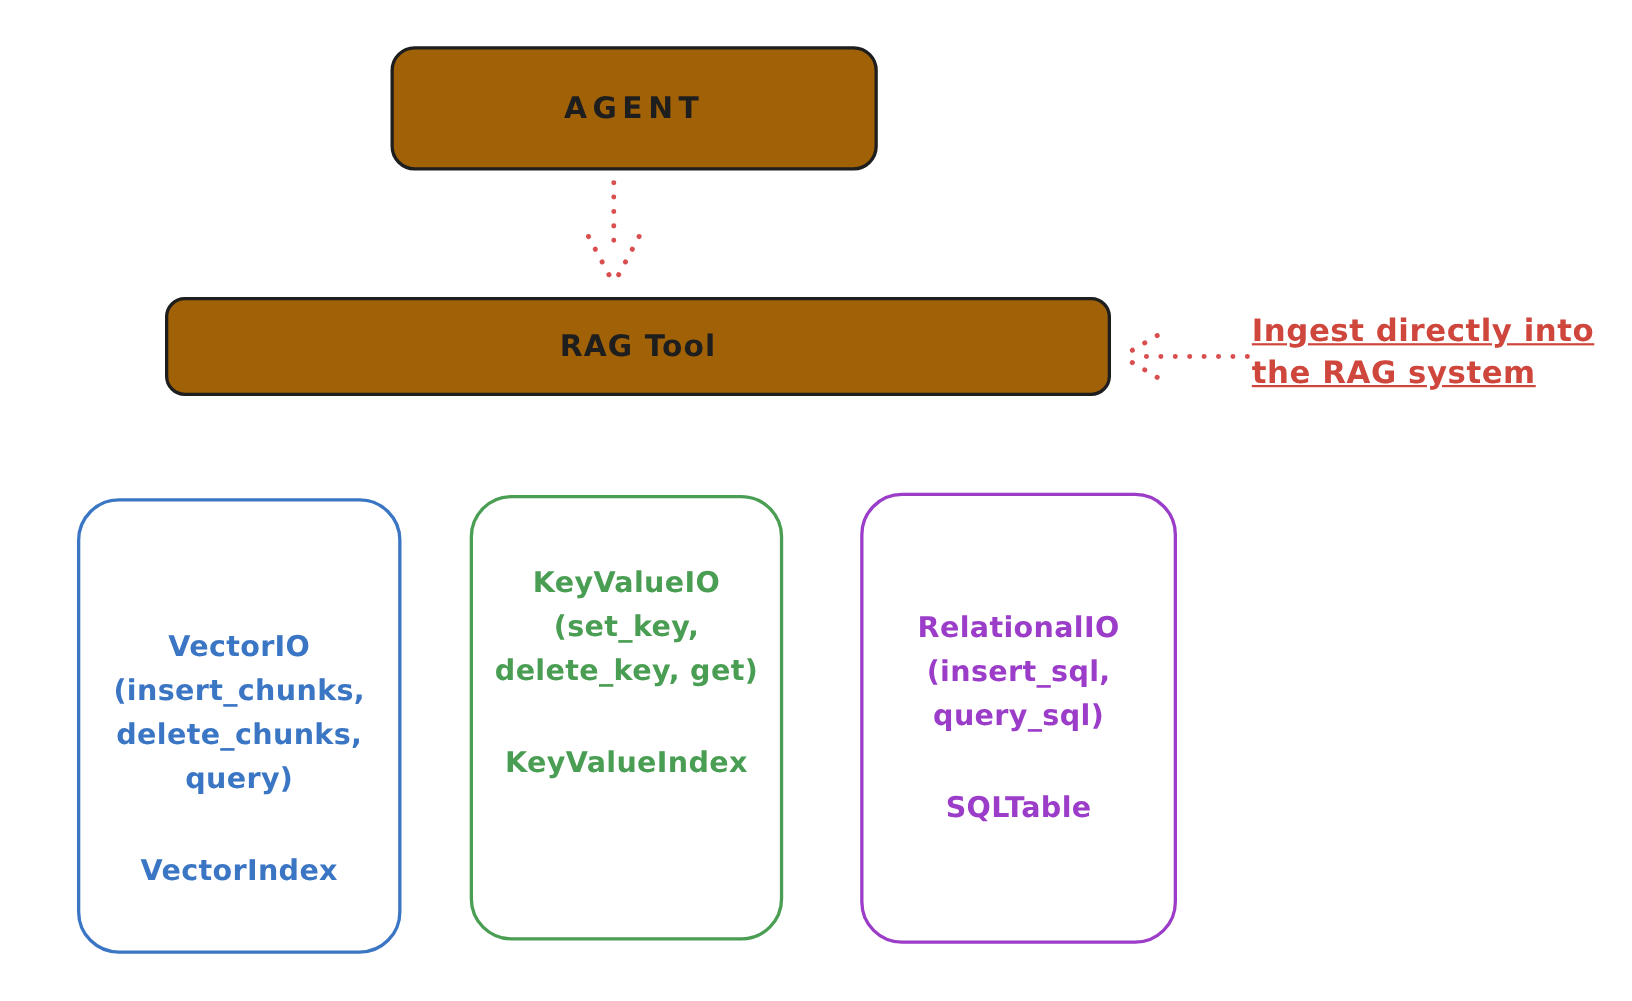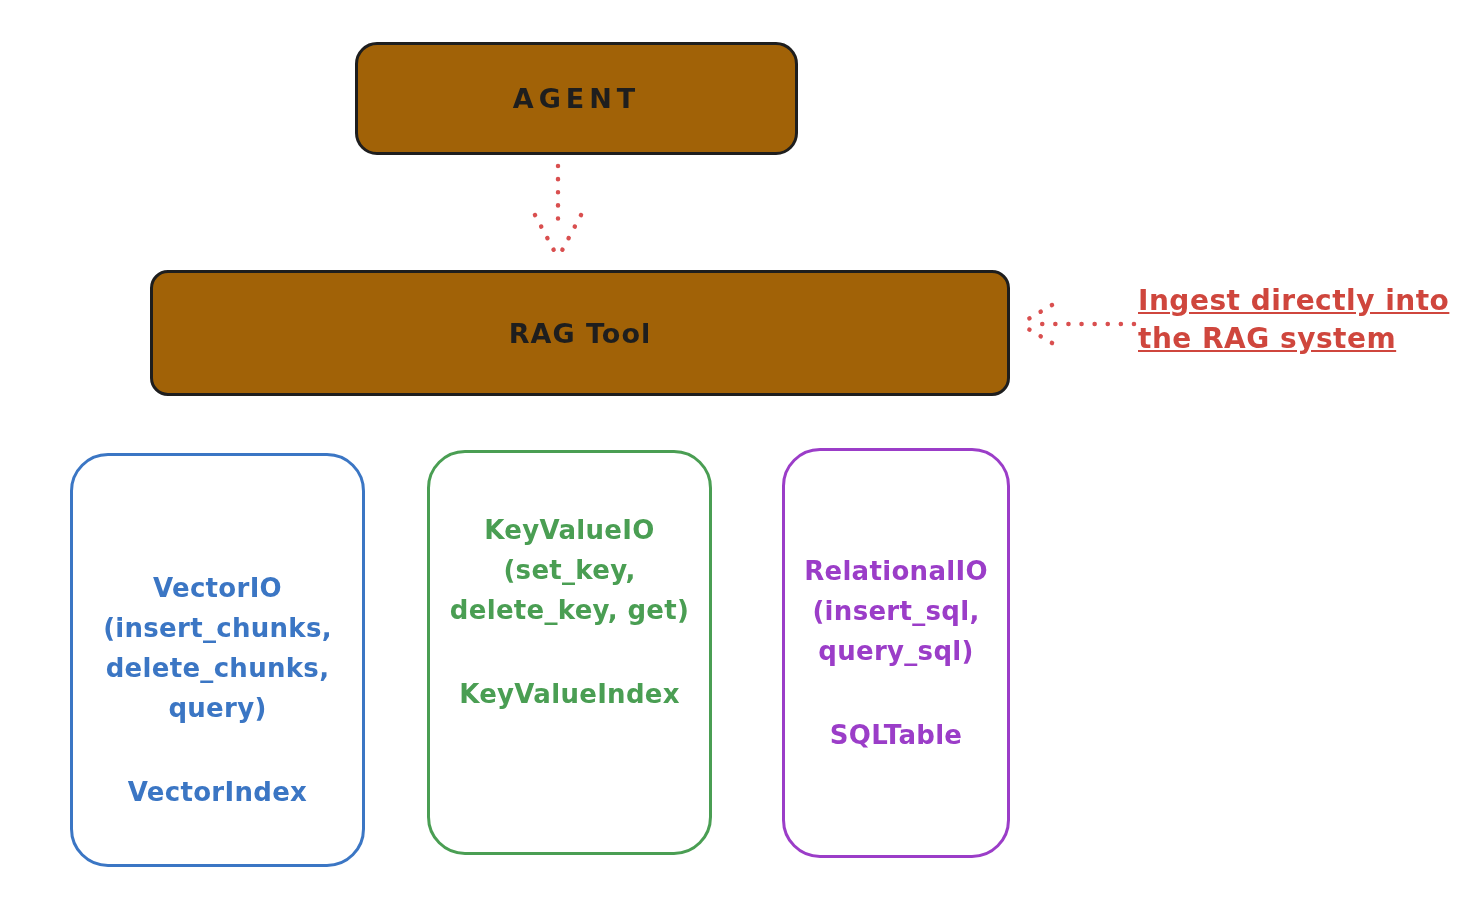--- a/index.html
+++ b/index.html
@@ -34,21 +34,21 @@
     left: 355px;
     top: 42px;
     width: 443px;
     height: 113px;
   }
   #agent-box .node-label { letter-spacing: 5px; }
   #rag-box {
     left: 150px;
     top: 270px;
     width: 860px;
-    height: 126px;
+    height: 90px;
     border-radius: 18px;
   }
   #rag-box .node-label { letter-spacing: 1px; font-weight: 600; }
 
   .arrow-svg {
     position: absolute;
     overflow: visible;
   }
   #flow-arrow { left: 515px; top: 160px; }
   #ingest-arrow { left: 1012px; top: 300px; }
@@ -82,21 +82,21 @@
     background: #ffffff;
     text-align: center;
     font-size: 26px;
     font-weight: 600;
     line-height: 40px;
     letter-spacing: 0.3px;
   }
   .io-footer { margin-top: 44px; }
   #io-vector     { left: 70px;  top: 453px; width: 295px; height: 414px; padding-top: 112px; }
   #io-keyvalue   { left: 427px; top: 450px; width: 285px; height: 405px; padding-top: 57px; }
-  #io-relational { left: 782px; top: 448px; width: 228px; height: 410px; padding-top: 100px; }
+  #io-relational { left: 782px; top: 448px; width: 288px; height: 410px; padding-top: 100px; }
 </style>
 </head>
 <body>
 
 <div class="canvas">
 
   <div class="node" id="agent-box">
     <span class="node-label">AGENT</span>
   </div>
 

